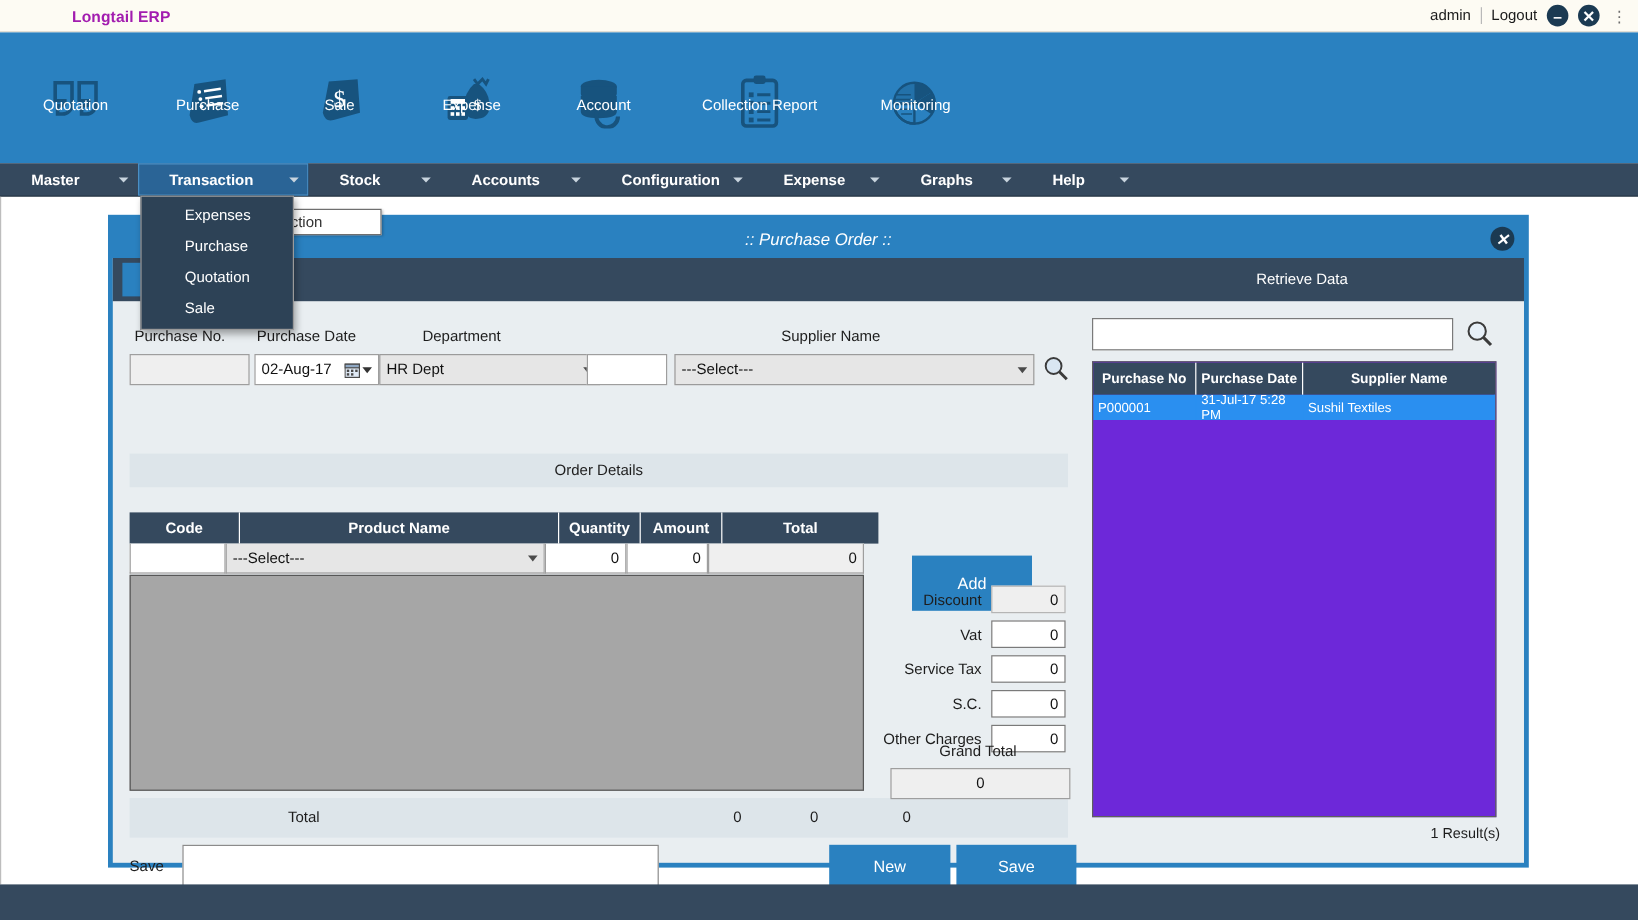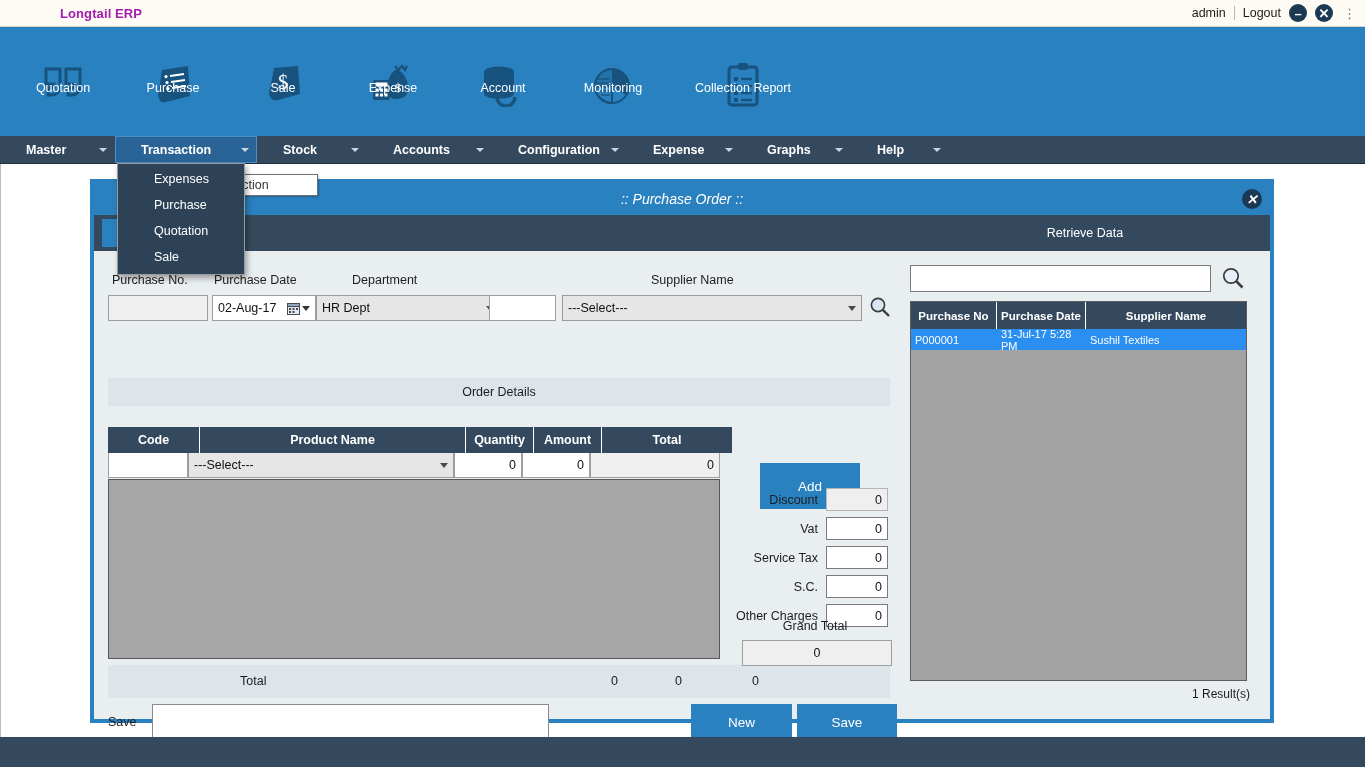--- a/index.html
+++ b/index.html
@@ -223,21 +223,21 @@
   .rt-search {
     position:absolute; left:10px; top:50px; width:301px; height:27px;
     background:#ffffff; border:1px solid #7a7a7a;
   }
   .rt-search-ico {
     position:absolute; left:318px; top:48px; width:30px; height:30px;
     display:flex; align-items:center; justify-content:center; cursor:pointer;
   }
   .rt-table {
     position:absolute; left:10px; top:86px; width:337px; height:380px;
-    border:1px solid #5e5e5e; background:#a3a3a3; overflow:hidden;
+    border:1px solid #5e5e5e; background:#6d28d9; overflow:hidden;
   }
   .rt-head { display:flex; background:#35495e; height:27px; }
   .rt-th {
     color:#ffffff; font-size:11.5px; font-weight:bold;
     display:flex; align-items:center; justify-content:center;
     border-right:1px solid #ffffff; height:27px;
   }
   .rt-th:last-child { border-right:none; }
   .rt-row { display:flex; height:21px; background:#2a8ff0; }
   .rt-td {
@@ -334,40 +334,20 @@
           <svg width="48" height="44" viewBox="0 0 48 44">
             <ellipse cx="20" cy="9" rx="15" ry="5.5" fill="#17537e"></ellipse>
             <path d="M5 9 v6 q0 5.5 15 5.5 t15 -5.5 v-6" fill="#17537e"></path>
             <path d="M5 17 v6 q0 5.5 15 5.5 t15 -5.5 v-6" fill="#17537e"></path>
             <path d="M5 25 v5 q0 5.5 15 5.5 t15 -5.5 v-5" fill="#17537e"></path>
             <path d="M31 26 a9 9 0 1 0 5 8" fill="none" stroke="#17537e" stroke-width="3.4"></path>
             <path d="M26 22 l5 4 l-5 4 z" fill="#17537e"></path>
           </svg>
         </span>
         <span class="lbl">Account</span>
-      </div>
-
-      <div class="ricon">
-        <span class="glyph">
-          <svg width="46" height="46" viewBox="0 0 46 46">
-            <circle cx="22" cy="24" r="17" fill="none" stroke="#17537e" stroke-width="2"></circle>
-            <path d="M22 24 L22 7 A17 17 0 0 0 5 24 Z" fill="#17537e" opacity=".35"></path>
-            <path d="M22 24 L22 7 A17 17 0 0 1 36 15 Z" fill="#17537e"></path>
-            <path d="M22 24 L36 15 A17 17 0 0 1 36 33 Z" fill="#17537e"></path>
-            <path d="M22 24 L5 24 A17 17 0 0 0 22 41 Z" fill="none" stroke="#17537e" stroke-width="2"></path>
-            <g stroke="#17537e" stroke-width="1.3">
-              <line x1="7" y1="17" x2="19" y2="17"></line>
-                <line x1="6" y1="21" x2="20" y2="21"></line>
-              <line x1="6" y1="25" x2="20" y2="25"></line>
-                <line x1="8" y1="29" x2="20" y2="29"></line>
-              <line x1="11" y1="33" x2="20" y2="33"></line>
-            </g>
-          </svg>
-        </span>
-        <span class="lbl">Monitoring</span>
       </div>
 
       <div class="ricon wide">
         <span class="glyph">
           <svg width="42" height="48" viewBox="0 0 42 48">
             <rect x="7" y="6" width="28" height="38" rx="3" fill="none" stroke="#17537e" stroke-width="3"></rect>
             <rect x="16" y="2" width="10" height="7" rx="2" fill="#17537e"></rect>
             <g fill="#17537e">
               <rect x="12" y="16" width="4" height="4"></rect>
                 <rect x="12" y="23" width="4" height="4"></rect>
@@ -376,20 +356,40 @@
             </g>
             <g stroke="#17537e" stroke-width="2.4">
               <line x1="19" y1="18" x2="30" y2="18"></line>
                 <line x1="19" y1="25" x2="30" y2="25"></line>
               <line x1="19" y1="32" x2="30" y2="32"></line>
                 <line x1="19" y1="39" x2="30" y2="39"></line>
             </g>
           </svg>
         </span>
         <span class="lbl">Collection Report</span>
+      </div>
+
+      <div class="ricon">
+        <span class="glyph">
+          <svg width="46" height="46" viewBox="0 0 46 46">
+            <circle cx="22" cy="24" r="17" fill="none" stroke="#17537e" stroke-width="2"></circle>
+            <path d="M22 24 L22 7 A17 17 0 0 0 5 24 Z" fill="#17537e" opacity=".35"></path>
+            <path d="M22 24 L22 7 A17 17 0 0 1 36 15 Z" fill="#17537e"></path>
+            <path d="M22 24 L36 15 A17 17 0 0 1 36 33 Z" fill="#17537e"></path>
+            <path d="M22 24 L5 24 A17 17 0 0 0 22 41 Z" fill="none" stroke="#17537e" stroke-width="2"></path>
+            <g stroke="#17537e" stroke-width="1.3">
+              <line x1="7" y1="17" x2="19" y2="17"></line>
+                <line x1="6" y1="21" x2="20" y2="21"></line>
+              <line x1="6" y1="25" x2="20" y2="25"></line>
+                <line x1="8" y1="29" x2="20" y2="29"></line>
+              <line x1="11" y1="33" x2="20" y2="33"></line>
+            </g>
+          </svg>
+        </span>
+        <span class="lbl">Monitoring</span>
       </div>
 
     </div>
   </div>
 
   <div class="menubar">
     <div class="menu-item" style="width:115px">
       <span class="mlbl">Master</span>
       <span class="mcaret"></span>
     </div>

